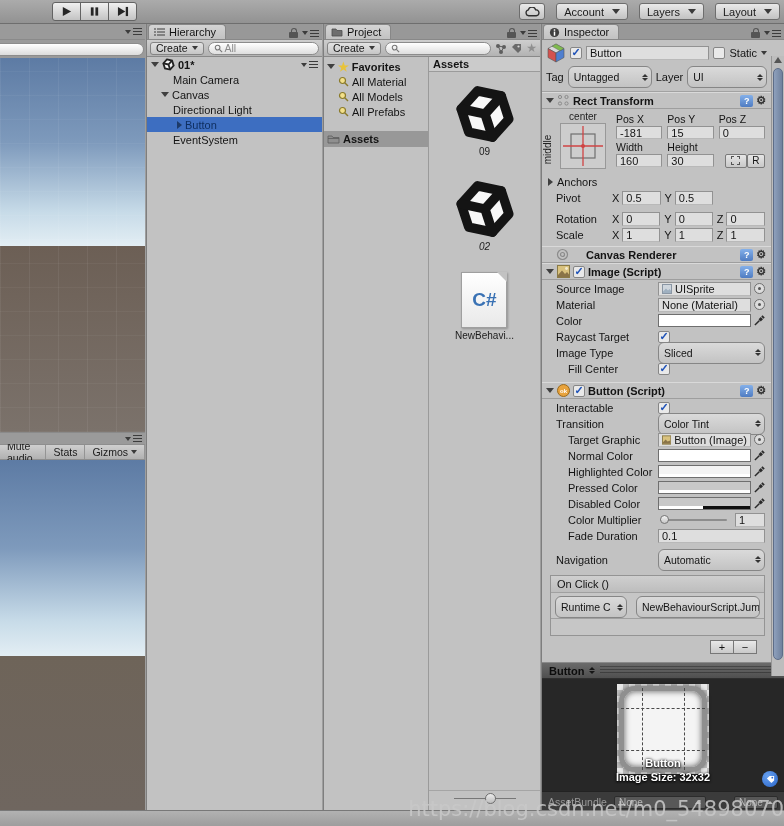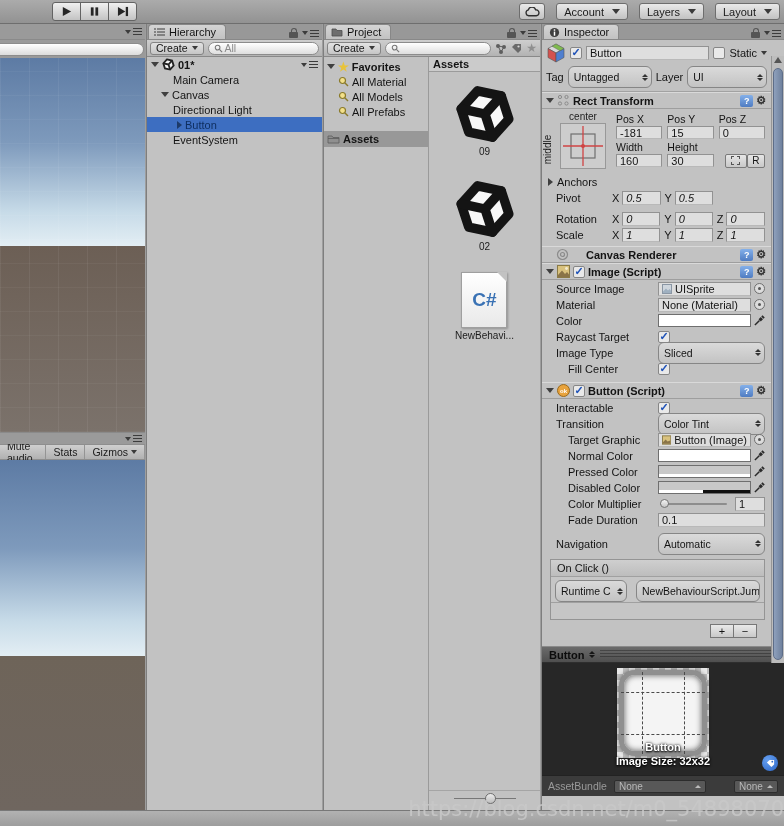--- a/index.html
+++ b/index.html
@@ -138,21 +138,21 @@
   .rt-grid{flex:1;display:flex;flex-direction:column;gap:1px;padding-top:1px;}
   .rt-row{display:flex;gap:5px;height:13px;align-items:center;}
   .rt-row .c{flex:1;font-size:10.5px;display:flex;align-items:center;min-width:0;}
   .rt-row .tf{flex:1;height:13px;}
   .sqbtn{height:14px;background:linear-gradient(#e6e6e6,#c8c8c8);border:1px solid #7a7a7a;border-radius:2px;
          display:flex;align-items:center;justify-content:center;font-size:10px;}
   .blue-dash{width:9px;height:9px;border:1px dashed #555;}
   .axisrow{display:flex;align-items:center;height:15px;padding:0 6px 0 14px;gap:4px;margin-top:1px;}
   .axisrow .albl{width:52px;flex:none;}
   .axgrp{flex:1;display:flex;align-items:center;gap:3px;min-width:0;}
-  .axgrp .tf{flex:1;font-style:italic;}
+  .axgrp .tf{flex:1;}
   .visrow{display:flex;justify-content:flex-end;padding:2px 6px 0 14px;}
   .visbtn{width:115px;height:15px;background:linear-gradient(#e4e4e4,#c6c6c6);border:1px solid #787878;border-radius:3px;
           display:flex;align-items:center;justify-content:center;font-size:10.5px;}
   .ocbox{margin:8px 6px 0 8px;border:1px solid #949494;background:#c6c6c6;}
   .ochead{height:17px;background:linear-gradient(#cfcfcf,#bdbdbd);border-bottom:1px solid #a0a0a0;
           display:flex;align-items:center;padding:0 6px;font-size:11px;}
   .ocrow{display:flex;align-items:flex-end;gap:9px;padding:3px 4px 0 4px;}
   .ocobj{display:flex;align-items:center;padding:3px 4px 4px 4px;gap:0;}
   .objfield{width:72px;height:14px;background:linear-gradient(#dadada,#c6c6c6);border:1px solid #7c7c7c;display:flex;align-items:center;gap:2px;padding:0 2px;white-space:nowrap;overflow:hidden;}
   .objpick{width:16px;height:16px;background:linear-gradient(#e6e6e6,#cacaca);border:1px solid #7c7c7c;margin-left:-1px;
@@ -430,21 +430,21 @@
         <div class="asset-item">
           <svg width="60" height="60" viewBox="0 0 64 64">
               <g transform="rotate(-18 32 32)">
                 <polygon points="32,6 54.5,19 54.5,45 32,58 9.5,45 9.5,19" fill="#f8f8f8" stroke="#141414" stroke-width="10" stroke-linejoin="round"></polygon>
                 <path d="M32 32 L32 58 M32 32 L9.5 19 M32 32 L54.5 19" stroke="#141414" stroke-width="10" stroke-linecap="round"></path>
               </g>
             </svg>
           <span class="asset-lbl">09</span>
         </div>
 
-        <div class="asset-item" style="margin-top:22px;">
+        <div class="asset-item" style="margin-top:22px;font-style:italic;">
           <svg width="60" height="60" viewBox="0 0 64 64">
               <g transform="rotate(-18 32 32)">
                 <polygon points="32,6 54.5,19 54.5,45 32,58 9.5,45 9.5,19" fill="#f8f8f8" stroke="#141414" stroke-width="10" stroke-linejoin="round"></polygon>
                 <path d="M32 32 L32 58 M32 32 L9.5 19 M32 32 L54.5 19" stroke="#141414" stroke-width="10" stroke-linecap="round"></path>
               </g>
             </svg>
           <span class="asset-lbl">02</span>
         </div>
 
         <div class="asset-item" style="margin-top:20px;">
@@ -810,20 +810,33 @@
               <span class="alpha"></span>
             </span>
           <svg width="11" height="11" viewBox="0 0 12 12">
               <path d="M1 11 L6 6" stroke="#2a2a2a" stroke-width="1.6"></path>
               <path d="M5 4.6 L7.4 7 9.8 4.6 7.4 2.2 Z" fill="#2a2a2a"></path>
               <path d="M8.6 1 L11 3.4" stroke="#2a2a2a" stroke-width="2"></path>
             </svg>
         </span>
       </div>
       <div class="pr ind">
+        <span class="lbl">Highlighted Color</span>
+        <span class="ctl">
+          <span class="swatch" style="background-color: rgb(244, 244, 244);">
+              <span class="alpha"></span>
+            </span>
+          <svg width="11" height="11" viewBox="0 0 12 12">
+              <path d="M1 11 L6 6" stroke="#2a2a2a" stroke-width="1.6"></path>
+              <path d="M5 4.6 L7.4 7 9.8 4.6 7.4 2.2 Z" fill="#2a2a2a"></path>
+              <path d="M8.6 1 L11 3.4" stroke="#2a2a2a" stroke-width="2"></path>
+            </svg>
+        </span>
+      </div>
+      <div class="pr ind">
         <span class="lbl">Pressed Color</span>
         <span class="ctl">
           <span class="swatch" style="background-color: rgb(200, 200, 200);">
               <span class="alpha"></span>
             </span>
           <svg width="11" height="11" viewBox="0 0 12 12">
               <path d="M1 11 L6 6" stroke="#2a2a2a" stroke-width="1.6"></path>
               <path d="M5 4.6 L7.4 7 9.8 4.6 7.4 2.2 Z" fill="#2a2a2a"></path>
               <path d="M8.6 1 L11 3.4" stroke="#2a2a2a" stroke-width="2"></path>
             </svg>

